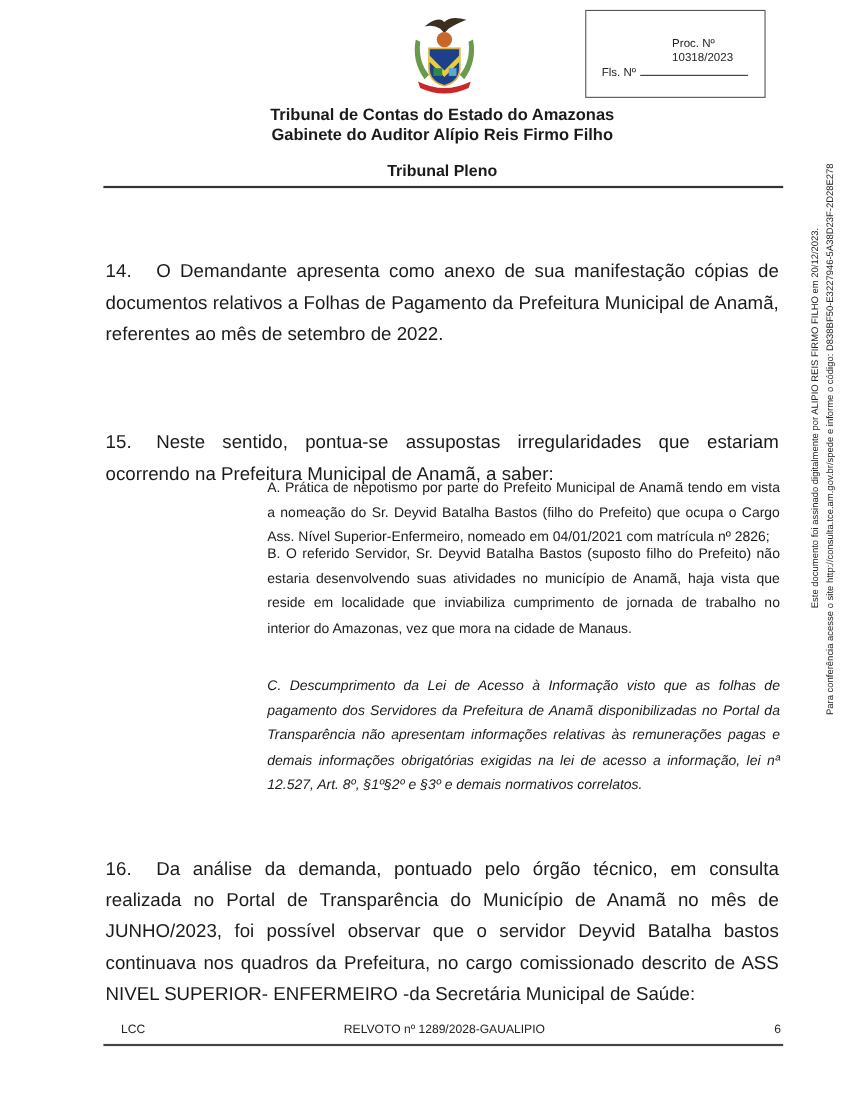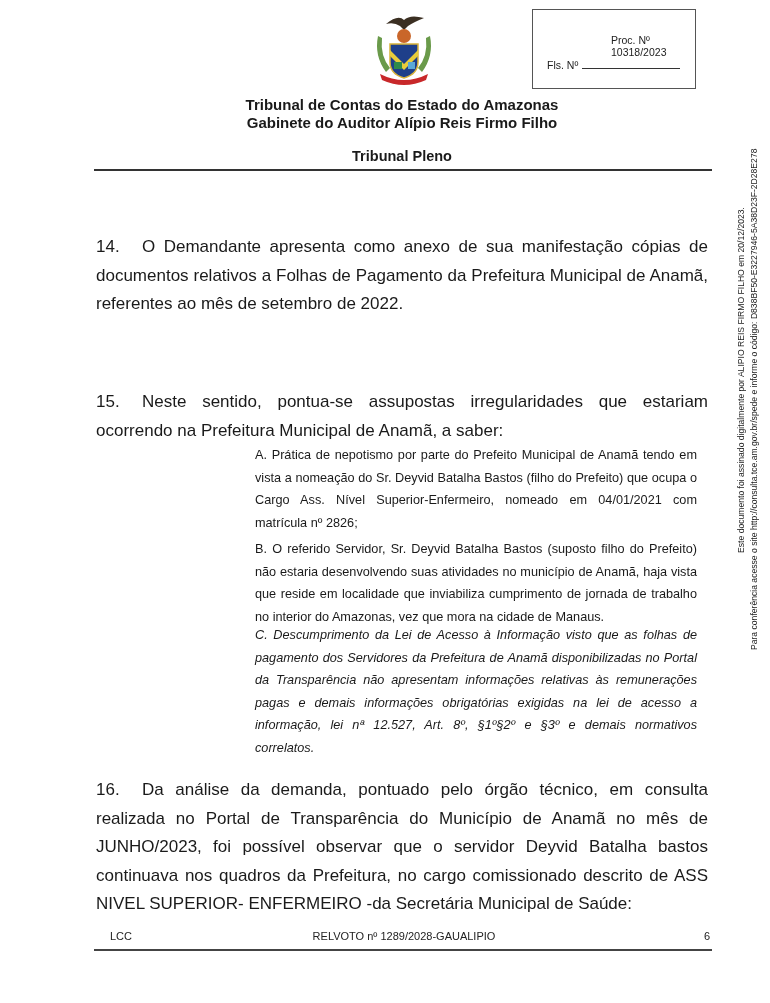--- a/index.html
+++ b/index.html
@@ -14,23 +14,23 @@
   .org2 { top:114px; }
   .org3 { position:absolute; left:0; width:804px; text-align:center; top:148px; font-weight:bold; font-size:14.5px; }
   .rule-top { position:absolute; left:94px; top:169px; width:618px; height:2px; background:#333; }
   .para { position:absolute; left:96px; width:612px; font-size:17px; line-height:28.5px; text-align:justify; text-align-last:left; }
   .para .num { display:inline-block; width:46px; }
   .p14 { top:233px; }
   .p15 { top:340px;margin-top:48px; }
   .p16 { top:752px;margin-top:24px; }
   .quote { position:absolute; left:243px; width:466px; font-size:12.7px; line-height:22.6px; text-align:justify; }
   .qA { top:432px; }
-  .qB { top:526px; }
+  .qB { top:492px; }
   .qC { top:612px;font-style:italic; }
-  .quote p { margin:12px; }
+  .quote p { margin:0; }
   .footer { position:absolute; top:930px; left:98px; width:612px; font-size:11px; color:#222; }
   .footer .left { position:absolute; left:0;padding-left:12px; }
   .footer .center { position:absolute; left:0; width:612px; text-align:center; }
   .footer .right { position:absolute; right:0; }
   .rule-bottom { position:absolute; left:94px; top:949px; width:618px; height:2px; background:#444; }
   .side { position:absolute; left:735px; top:110px; width:32px; height:540px; }
   .side-inner { position:absolute; left:0; top:540px; transform-origin:0 0; transform:rotate(-90deg); width:540px; font-size:8.6px; line-height:13px; color:#222; white-space:nowrap; text-align:left; }
 </style>
 </head>
 <body>

